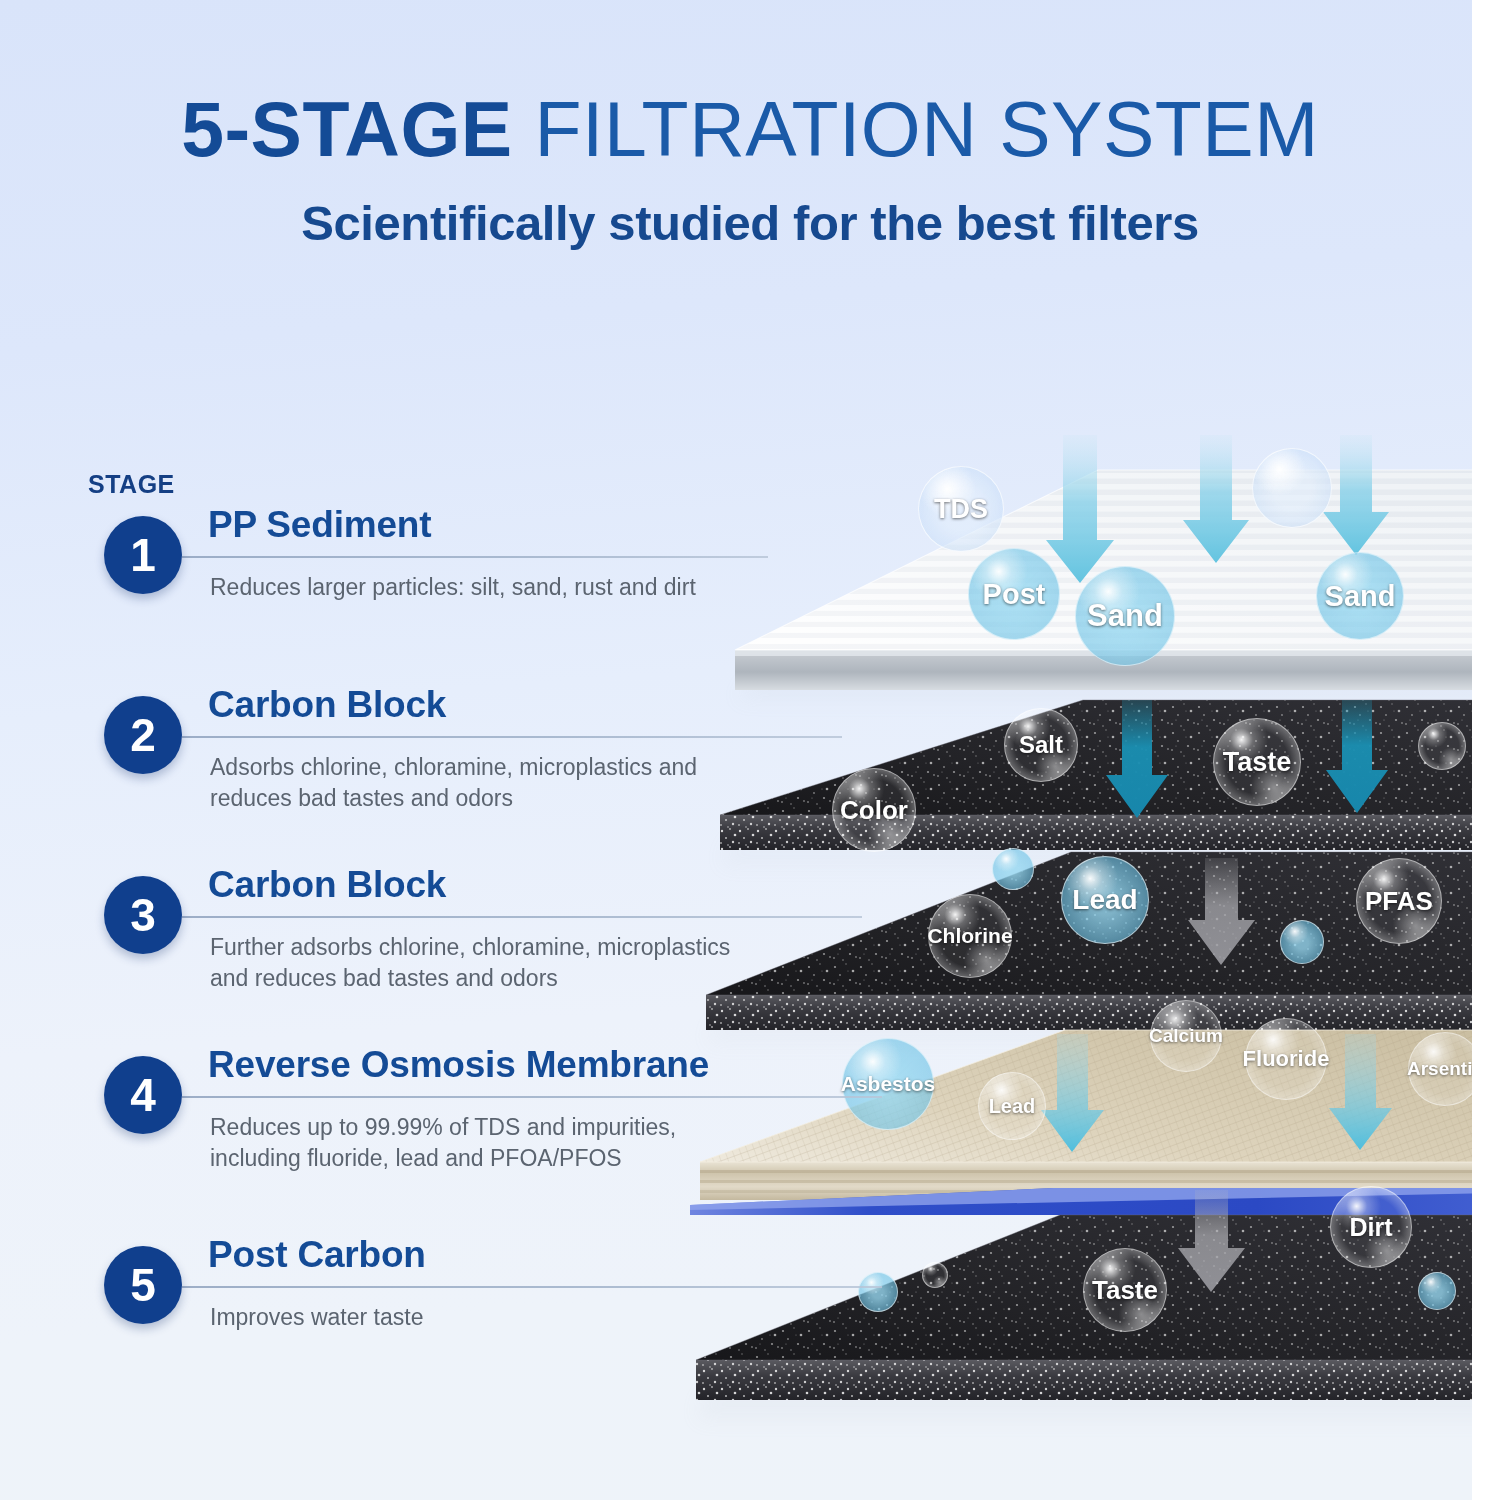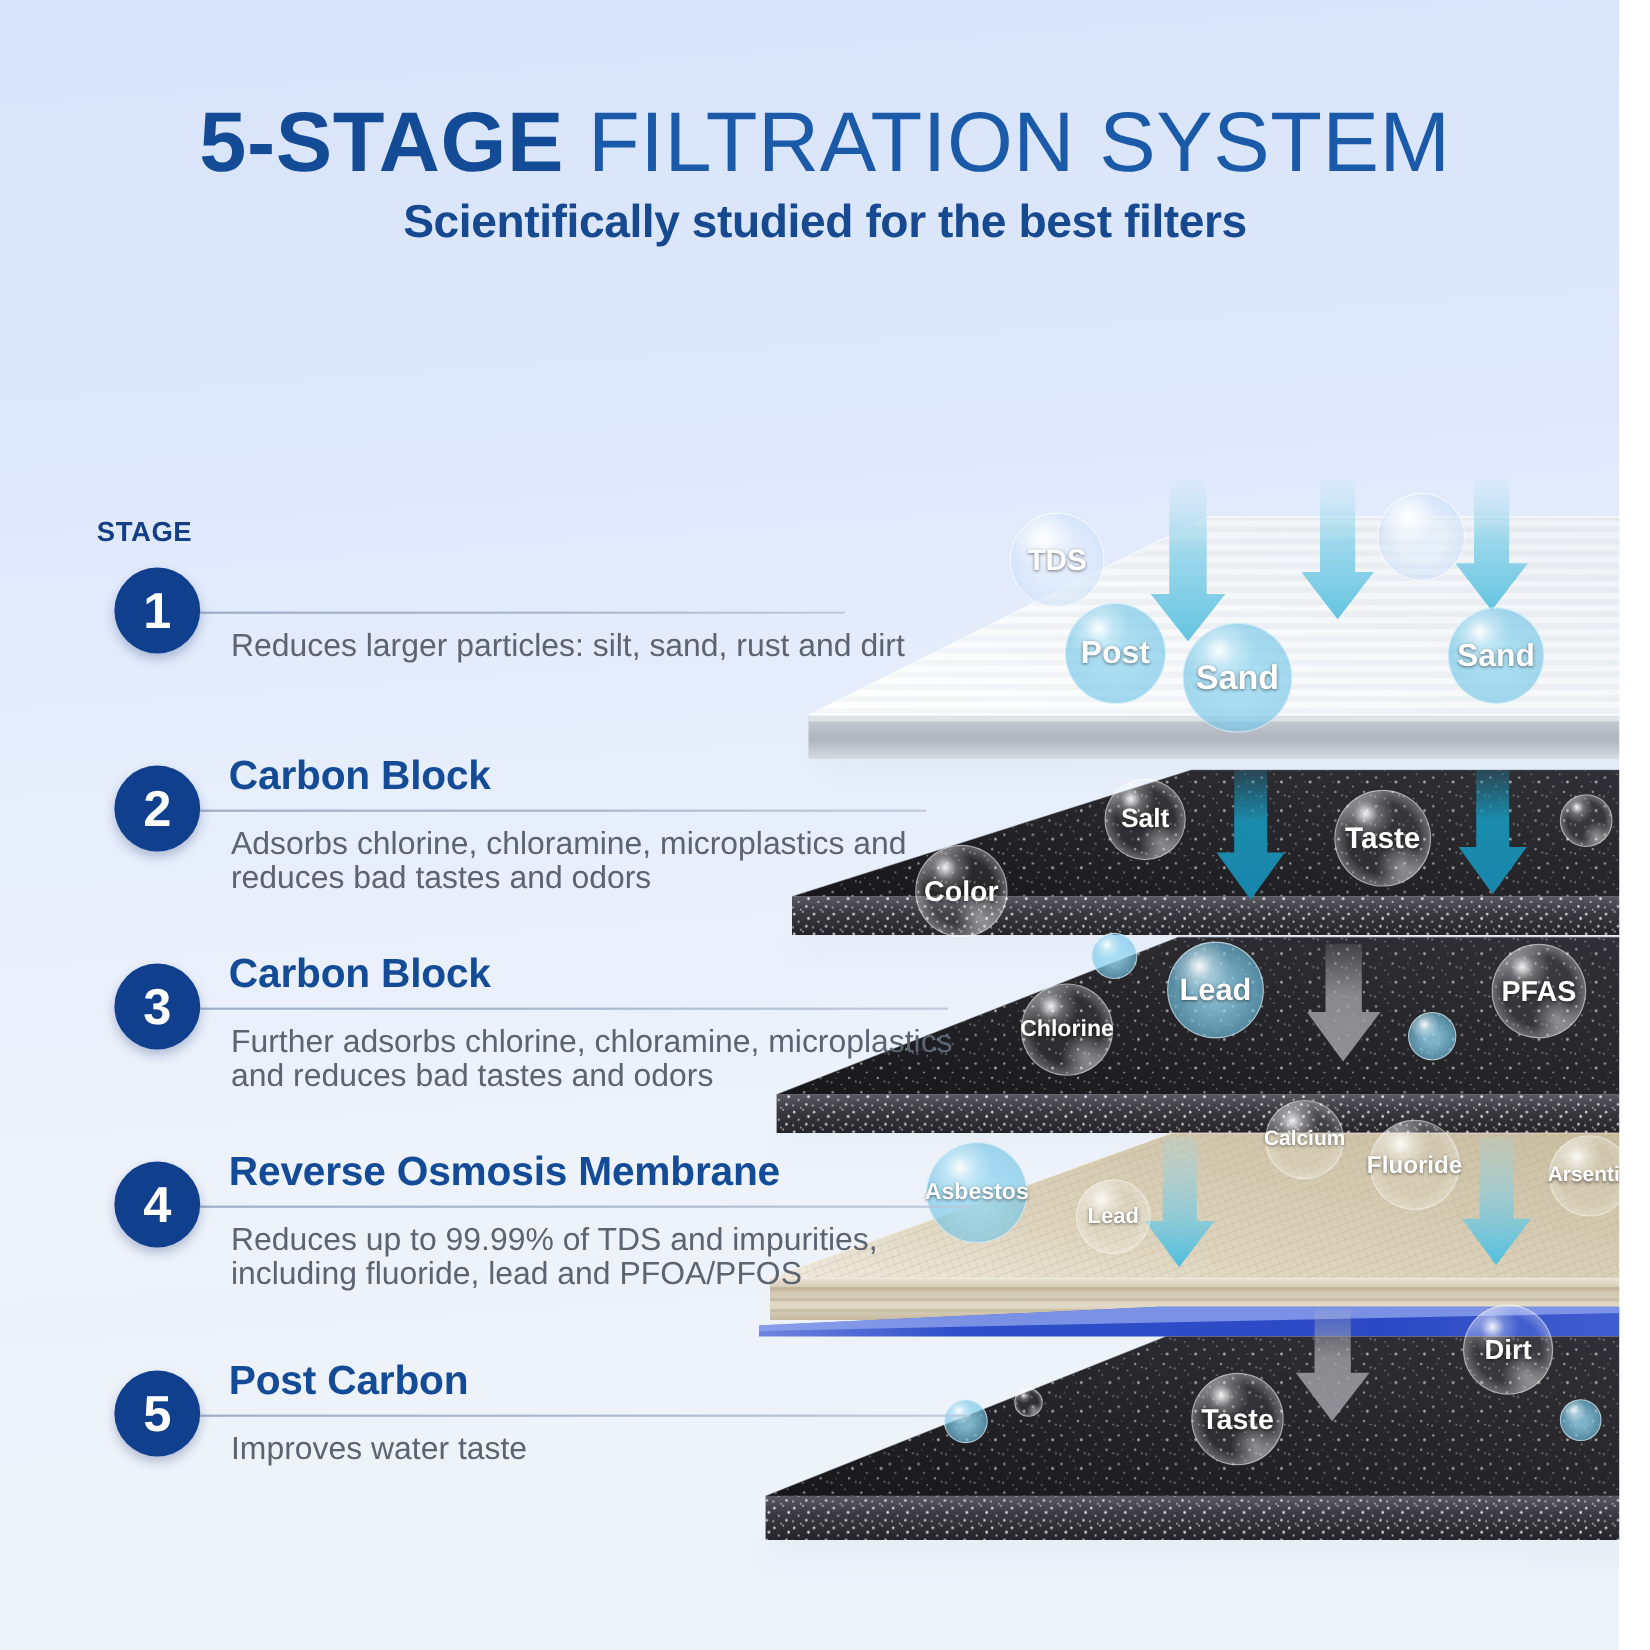--- a/index.html
+++ b/index.html
@@ -15,21 +15,21 @@
 
   
   .title-wrap{position:absolute;left:0;top:86px;width:1500px;text-align:center;}
   .title-line1{
     font-size:77px;line-height:86px;color:#17519f;letter-spacing:0.5px;
     white-space:nowrap;
   }
   .title-line1 .strong{font-weight:bold;color:#144b96;}
   .title-line1 .light{font-weight:normal;color:#1a5aa8;}
   .title-line2{
-    font-size:42px;line-height:58px;font-weight:bold;
+    margin-top:22px;font-size:49px;line-height:58px;font-weight:bold;
     color:#16498f;white-space:nowrap;letter-spacing:-0.4px;
   }
 
   
   .stage-word{
     position:absolute;left:88px;top:470px;
     font-size:25px;font-weight:bold;color:#143f84;letter-spacing:0.5px;
   }
 
   
@@ -47,21 +47,21 @@
     font-size:37px;font-weight:bold;color:#144b96;white-space:nowrap;
     letter-spacing:-0.2px;
   }
   .stage .rule{
     position:absolute;left:182px;top:40px;height:2px;
     background:linear-gradient(to right,#8fa2be 0%,#9eb0c8 55%,#b9c6d8 100%);
     opacity:.85;
   }
   .stage .desc{
     position:absolute;left:210px;top:56px;
-    font-size:29px;line-height:31px;color:#5b6470;white-space:pre-line;
+    font-size:23px;line-height:31px;color:#5b6470;white-space:pre-line;
   }
 
   #stage1{top:516px;} #stage1 .rule{width:586px;}
   #stage2{top:696px;} #stage2 .rule{width:660px;}
   #stage3{top:876px;} #stage3 .rule{width:680px;}
   #stage4{top:1056px;} #stage4 .rule{width:700px;}
   #stage5{top:1246px;} #stage5 .rule{width:700px;}
 
   
   #stack{position:absolute;left:0;top:0;width:1500px;height:1500px;pointer-events:none;}
@@ -328,20 +328,21 @@
     <div class="bub blue" style="left:858px;top:1272px;width:40px;height:40px;"></div>
     <div class="bub dark" style="left:922px;top:1262px;width:26px;height:26px;"></div>
     <div class="bub blue" style="left:1418px;top:1272px;width:38px;height:38px;"></div>
     <div class="bub blue" style="left:1474px;top:1316px;width:34px;height:34px;"></div>
   </div>
 
   <div class="stage-word">STAGE</div>
 
   <div class="stage" id="stage1">
     <div class="num">1</div>
+    <div class="heading">PP Sediment</div>
     <div class="rule"></div>
     <div class="desc">Reduces larger particles: silt, sand, rust and dirt</div>
   </div>
 
   <div class="stage" id="stage2">
     <div class="num">2</div>
     <div class="heading">Carbon Block</div>
     <div class="rule"></div>
     <div class="desc">Adsorbs chlorine, chloramine, microplastics and
 reduces bad tastes and odors</div>

